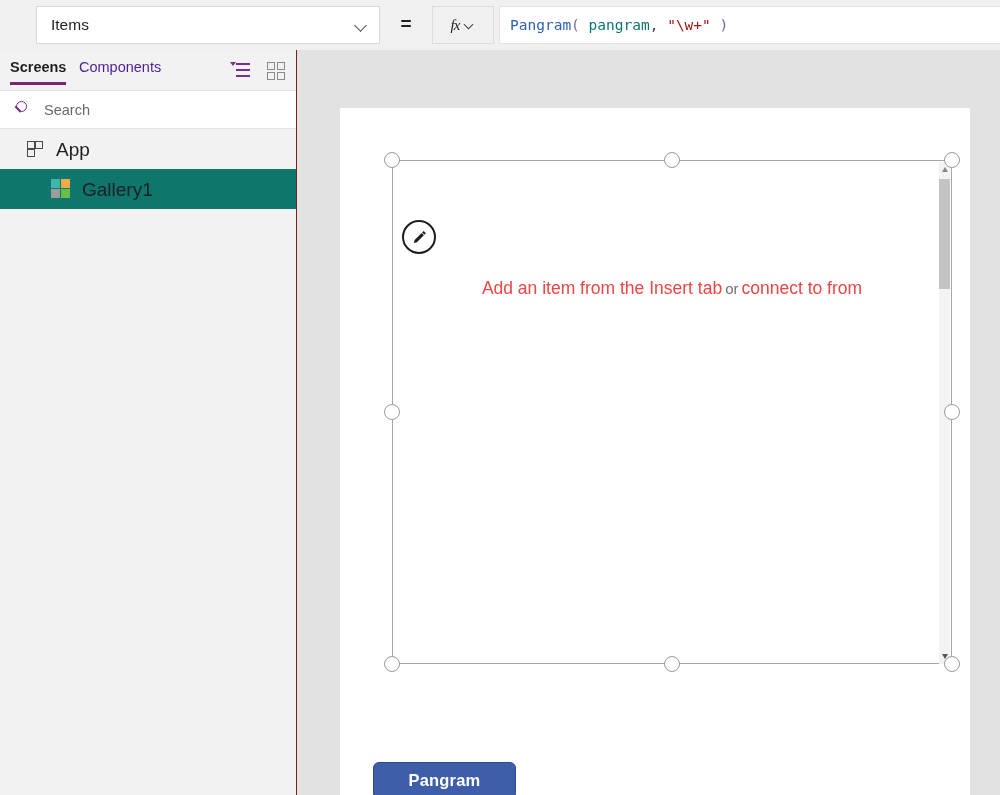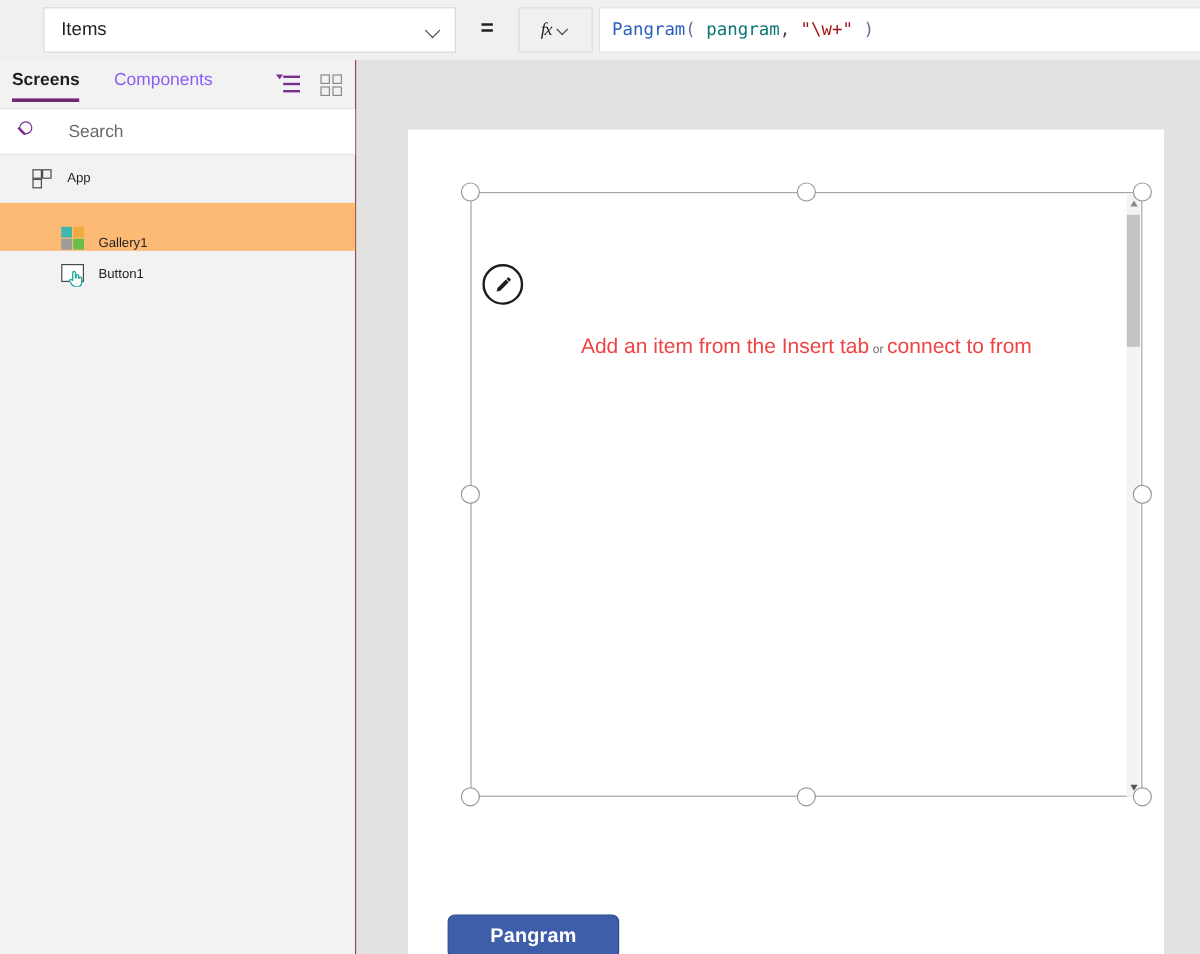--- a/index.html
+++ b/index.html
@@ -153,22 +153,22 @@
     font-weight: bold;
   }
   .tab-screens::after {
     content: "";
     position: absolute;
     left: 0; bottom: -9px;
     width: 100%; height: 3px;
     background: #742774;
   }
   .tab-components {
-    left: 95px;
-    color: #8b5cf6;
+    left: 79px;
+    color: #4c1d95;
   }
   .hdr-icons {
     position: absolute;
     right: 8px; top: 10px;
     display: flex;
     gap: 14px;
     align-items: center;
   }
   .ic-btn {
     width: 22px; height: 20px;
@@ -240,35 +240,35 @@
   }
   .search-input {
     border: none;
     outline: none;
     background: transparent;
     font-family: "Liberation Sans", sans-serif;
     font-size: 14.5px;
     color: #242424;
     flex: 1;
     padding: 0;
-    margin-left: 19px;
+    margin-left: 6px;
   }
   .search-input::placeholder { color: #696969; opacity: 1; }
 
   .tree { position: absolute; left: 0; top: 79px; width: 296px; }
   .tree-item {
     position: relative;
     height: 40px;
     display: flex;
     align-items: center;
     cursor: pointer;
-    font-size: 11px;
+    font-size: 19px;
     color: #1f1f1f;
   }
-  .tree-item.selected { background: #fdba74; align-items: flex-end; }
+  .tree-item.selected { background: #0f766e; }
   .tree-label { line-height: 1; }
 
   .twisty {
     position: absolute;
     left: 10px; top: 16px;
     width: 0; height: 0;
     border-top: 5px solid transparent;
     border-bottom: 5px solid transparent;
     border-left: 7px solid #505050;
     transform: rotate(45deg);
@@ -372,21 +372,21 @@
     font-size: 17.5px;
     line-height: 1;
     white-space: nowrap;
   }
   .gal-link {
     color: #ef4444;
     cursor: pointer;
   }
   .gal-or {
     color: #6f6f6f;
-    font-size: 10px;
+    font-size: 15px;
     padding: 0 3px;
   }
   .gal-scroll-track {
     position: absolute;
     right: 1px; top: 1px;
     width: 11px; height: 502px;
     background: #f3f3f3;
     cursor: pointer;
   }
   .gal-scroll-thumb {
@@ -527,29 +527,20 @@
       <div class="tree-item selected">
         <span class="icon-gallery">
           <i class="g1"></i>
             <i class="g2"></i>
             <i class="g3"></i>
             <i class="g4"></i>
         </span>
         <span class="tree-label">Gallery1</span>
       </div>
 
-      <div class="tree-item">
-        <span class="icon-button">
-          <span class="rect"></span>
-          <svg class="hand" viewBox="0 0 13 14">
-            <path d="M4.6 8.6V2.3a1.15 1.15 0 0 1 2.3 0v4.3h.55V4.9a1.05 1.05 0 0 1 2.1 0v1.9h.5a1.05 1.05 0 0 1 2.05 0v3.4c0 2.1-1.5 3.6-3.6 3.6H6.7c-1.5 0-2.3-.7-3.1-2L2.1 9.4a1.05 1.05 0 0 1 1.6-1.3z" fill="#ffffff" stroke="#22a6a0" stroke-width="1.1" stroke-linejoin="round"></path>
-          </svg>
-        </span>
-        <span class="tree-label">Button1</span>
-      </div>
 
     </div>
   </div>
 
   <div class="canvas">
     <div class="app-screen">
 
       <div class="gallery">
         <div class="gallery-empty-text">
           <span class="gal-link">Add an item from the Insert tab</span><span class="gal-or">or</span><span class="gal-link">connect to from</span>

